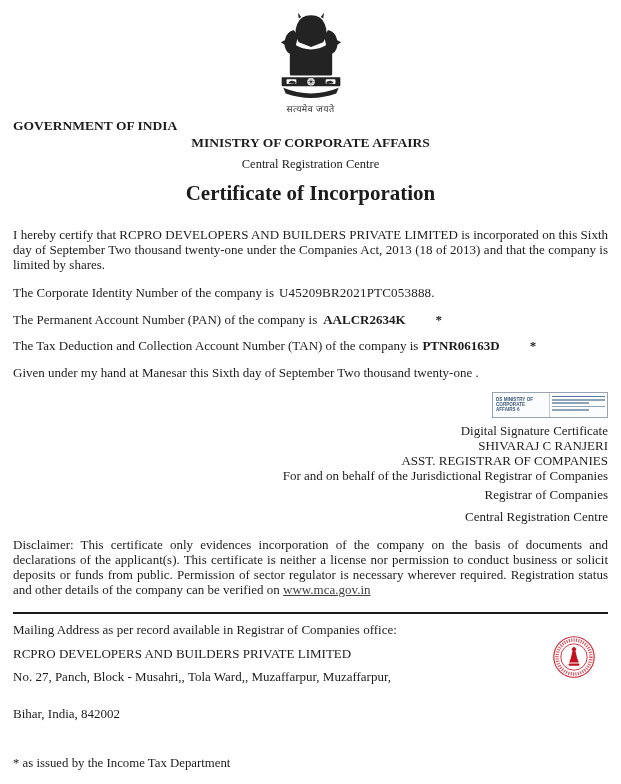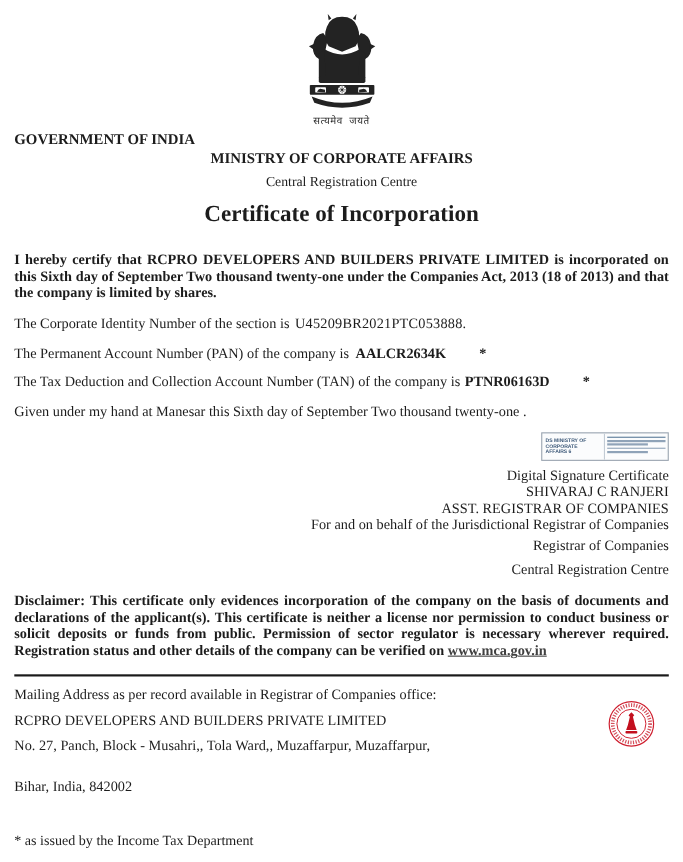--- a/index.html
+++ b/index.html
@@ -12,21 +12,21 @@
     position:relative;
     width:621px;
     height:784px;
     background:#fff;
     overflow:hidden;
   }
   .content{
     padding:10px 13px 0 13px;
   }
   
-  .emblem-wrap{text-align:center;margin-top:2px;font-family:Liberation Mono, monospace;}
+  .emblem-wrap{text-align:center;margin-top:2px;}
   .emblem-wrap svg{display:inline-block;}
   .motto{
     text-align:center;
     font-size:9px;
     color:#2a2a2a;
     margin-top:-2px;
     letter-spacing:0.5px;
   }
   .hdr-gov{
     text-align:left;font-weight:bold;font-size:13.5px;margin-top:3px;
@@ -38,21 +38,21 @@
     text-align:center;font-size:12.5px;margin-top:6px;
   }
   .doc-title{
     text-align:center;font-weight:bold;font-size:21px;margin-top:9px;
   }
   .pursuant{
     text-align:center;font-size:12.8px;line-height:15px;margin-top:9px;
   }
   
   .para{
-    font-size:13px;line-height:15.2px;text-align:justify;font-weight:bold;
+    font-size:13px;line-height:15.2px;text-align:justify;
   }
   .certify{margin-top:21px;}
   .line-item{font-size:13px;margin-top:0;}
   .cin-line{margin-top:12px;}
   .pan-line{margin-top:11px;}
   .tan-line{margin-top:10px;}
   .given-line{margin-top:11px;}
   .mono-val{letter-spacing:0.2px;}
   .bold-val{font-weight:bold;margin-left:6px;text-align:center;}
   .asterisk{font-weight:bold;display:inline-block;margin-left:30px;}
@@ -168,21 +168,21 @@
     </div>
 
     <div class="hdr-gov">GOVERNMENT OF INDIA</div>
     <div class="hdr-ministry">MINISTRY OF CORPORATE AFFAIRS</div>
     <div class="hdr-centre">Central Registration Centre</div>
     <div class="doc-title">Certificate of Incorporation</div>
 
     <div class="para certify">I hereby certify that RCPRO DEVELOPERS AND BUILDERS PRIVATE LIMITED is incorporated on this Sixth day of September Two thousand twenty-one under the Companies Act, 2013 (18 of 2013) and that the company is limited by shares.</div>
 
     <div class="line-item cin-line">
-      <span>The Corporate Identity Number of the section is</span><span class="mono-val cin-val">U45209BR2021PTC053888.</span>
+      <span>The Corporate Identity Number of the company is</span><span class="mono-val cin-val">U45209BR2021PTC053888.</span>
     </div>
     <div class="line-item pan-line">
       <span>The Permanent Account Number (PAN) of the company is</span><span class="bold-val">AALCR2634K</span><span class="asterisk">*</span>
     </div>
     <div class="line-item tan-line">
       <span>The Tax Deduction and Collection Account Number (TAN) of the company is</span><span class="bold-val" style="margin-left:4px">PTNR06163D</span><span class="asterisk">*</span>
     </div>
     <div class="line-item given-line">Given under my hand at Manesar this Sixth day of September Two thousand twenty-one .</div>
 
     <div class="sig-block">

